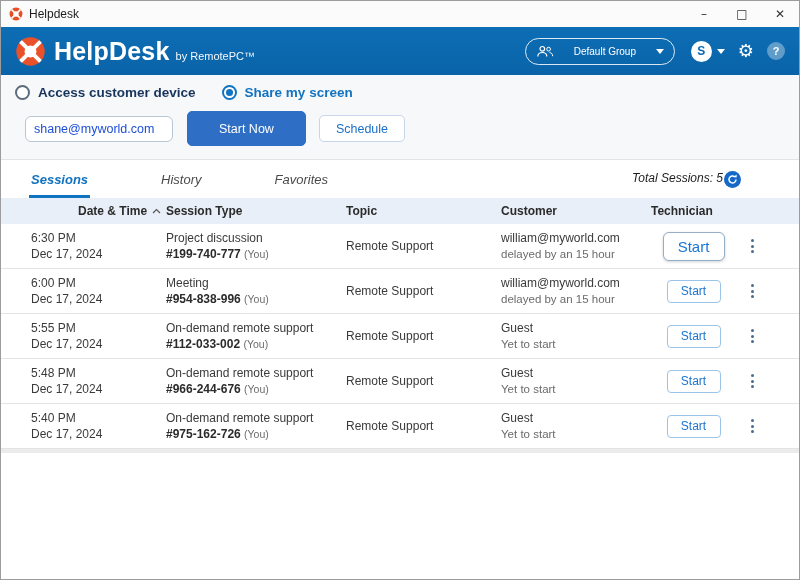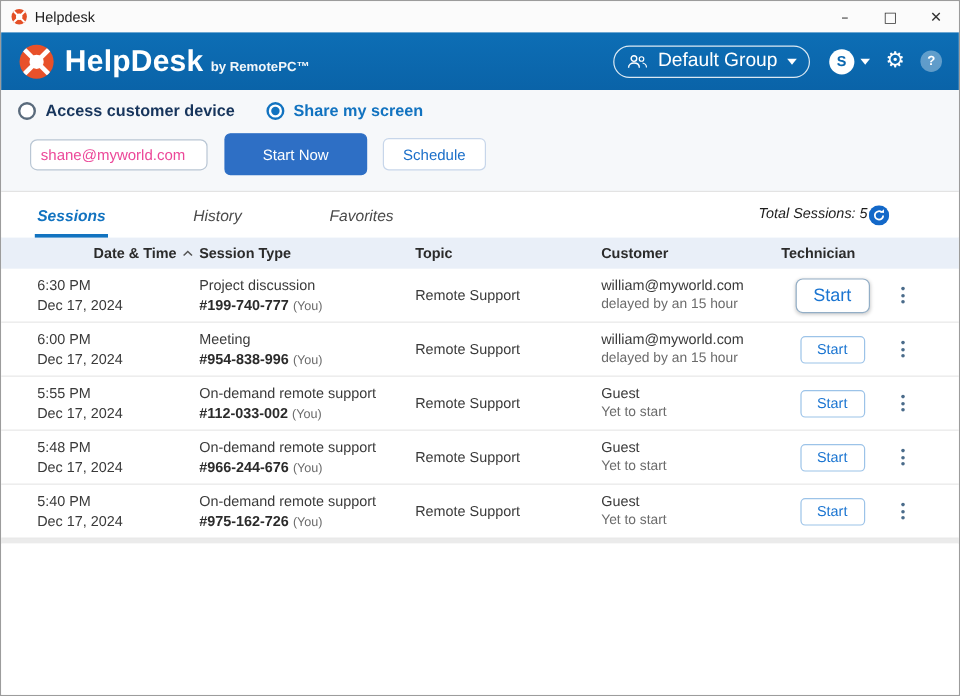--- a/index.html
+++ b/index.html
@@ -12,24 +12,24 @@
   .titlebar .app-ico { margin-left:8px; display:flex; }
   .titlebar .t-title { font-size:12px; color:#1d1d1d; margin-left:6px; flex:1; }
   .win-btn { width:38px; height:26px; display:flex; align-items:center; justify-content:center;
              font-size:12px; color:#333; font-family:"DejaVu Sans", sans-serif; cursor:default; }
 
   
   .header { height:48px; background:linear-gradient(#0d6eb5,#0a63a8); display:flex; align-items:center;
             padding:0 14px; flex-shrink:0; }
   .brand-wrap { display:flex; align-items:center; flex:1; }
   .brand { color:#fff; font-size:25px; font-weight:bold; margin-left:8px; letter-spacing:.2px; }
-  .brand-by { color:#fff; font-size:11px; margin-left:6px; margin-top:9px; font-weight:bold; opacity:.95; }
+  .brand-by { color:#fff; font-size:11px; margin-left:6px; margin-top:9px; font-weight:normal; opacity:.95; }
   .group-pill { height:27px; min-width:150px; border:1px solid rgba(255,255,255,.85); border-radius:14px;
                 display:flex; align-items:center; padding:0 10px; gap:8px; cursor:pointer; }
-  .group-pill .g-label { color:#fff; font-size:16px; flex:1; text-align:center; }
+  .group-pill .g-label { color:#fff; font-size:10px; flex:1; text-align:center; }
   .caret-down { width:0; height:0; border-left:4px solid transparent; border-right:4px solid transparent;
                 border-top:5px solid #fff; }
   .hdr-right { display:flex; align-items:center; gap:13px; margin-left:16px; }
   .avatar-group { display:flex; align-items:center; gap:5px; cursor:pointer; }
   .avatar { width:21px; height:21px; border-radius:50%; background:#fff; color:#0b67af; font-weight:bold;
             font-size:12px; display:flex; align-items:center; justify-content:center; }
   .gear { color:#fff; font-size:18px; font-family:"DejaVu Sans", sans-serif; line-height:1; cursor:pointer; }
   .help-circle { width:18px; height:18px; border-radius:50%; background:rgba(255,255,255,.35); color:#fff;
                  font-size:11px; font-weight:bold; display:flex; align-items:center; justify-content:center; cursor:pointer; }
 
@@ -40,21 +40,21 @@
   .radio.selected { border-color:#1273c0; position:relative; }
   .radio.selected::after { content:""; position:absolute; left:2px; top:2px; width:7px; height:7px;
                            border-radius:50%; background:#1273c0; }
   .mode-label { font-size:13.5px; font-weight:bold; margin-left:8px; cursor:pointer; }
   .mode-label.access { color:#17355c; }
   .mode-label.share { color:#1273c0; }
   .gap30 { width:26px; }
   .share-row { display:flex; align-items:center; margin-top:11px; }
   .share-label { font-size:12px; color:#1d1d1d; }
   .email-input { width:148px; height:26px; margin-left:10px; border:1px solid #b9c6d4; border-radius:6px;
-                 padding:0 8px; font-size:12.5px; color:#ec4899; font-family:"Liberation Sans", sans-serif;
+                 padding:0 8px; font-size:12.5px; color:#1d4ed8; font-family:"Liberation Sans", sans-serif;
                  background:#fff; outline:none; }
   .btn-primary { height:35px; margin-left:14px; padding:0 31px; background:#2e6fc5; border:1px solid #2e6fc5;
                  color:#fff; font-size:12.5px; border-radius:5px; font-family:"Liberation Sans", sans-serif; cursor:pointer; }
   .btn-outline { height:27px; margin-left:13px; padding:0 16px; background:#fff; border:1px solid #c7d6ea;
                  color:#1b6fc9; font-size:12.5px; border-radius:5px; font-family:"Liberation Sans", sans-serif; cursor:pointer; }
 
   
   .tabsrow { height:38px; background:#fff; display:flex; align-items:center; padding-left:30px; flex-shrink:0;font-style:italic; }
   .tab { font-size:13px; color:#4a4a4a; margin-right:73px; cursor:pointer; height:38px; display:flex;
          align-items:center; position:relative; }

